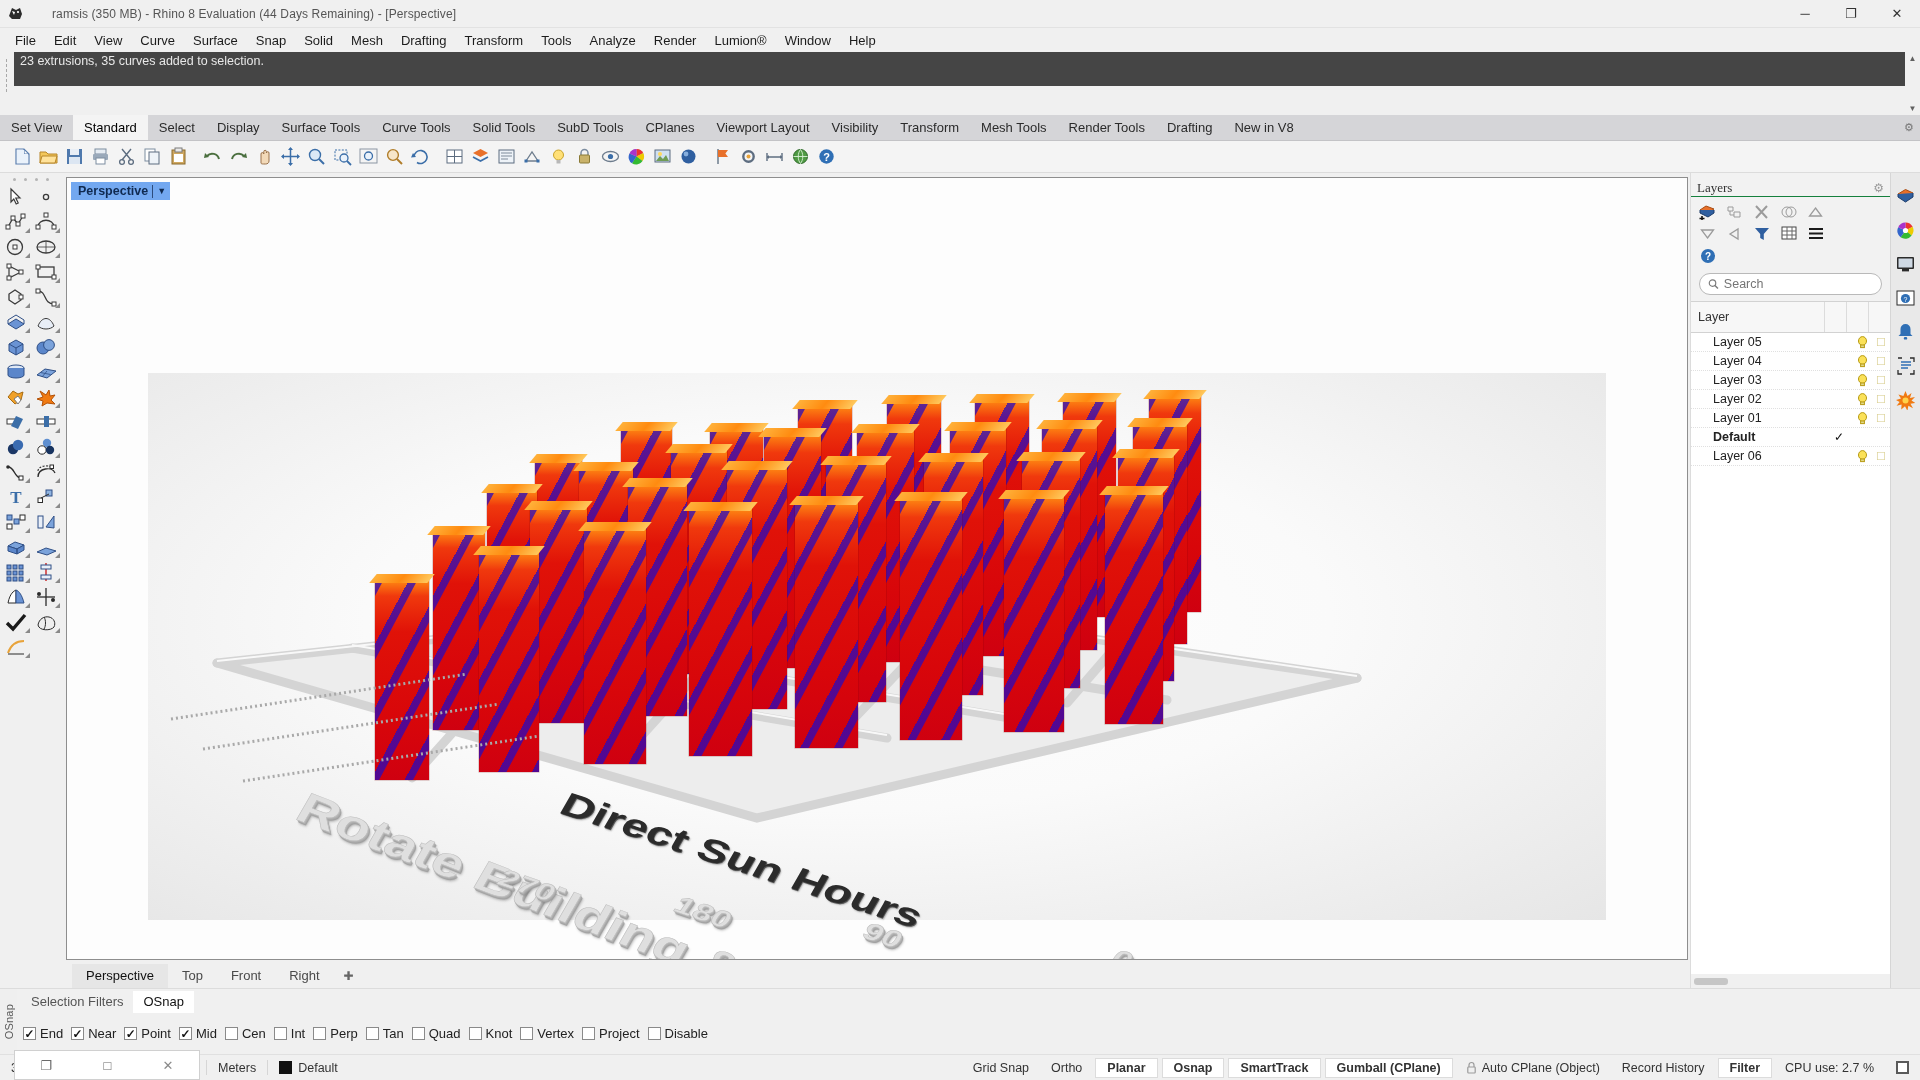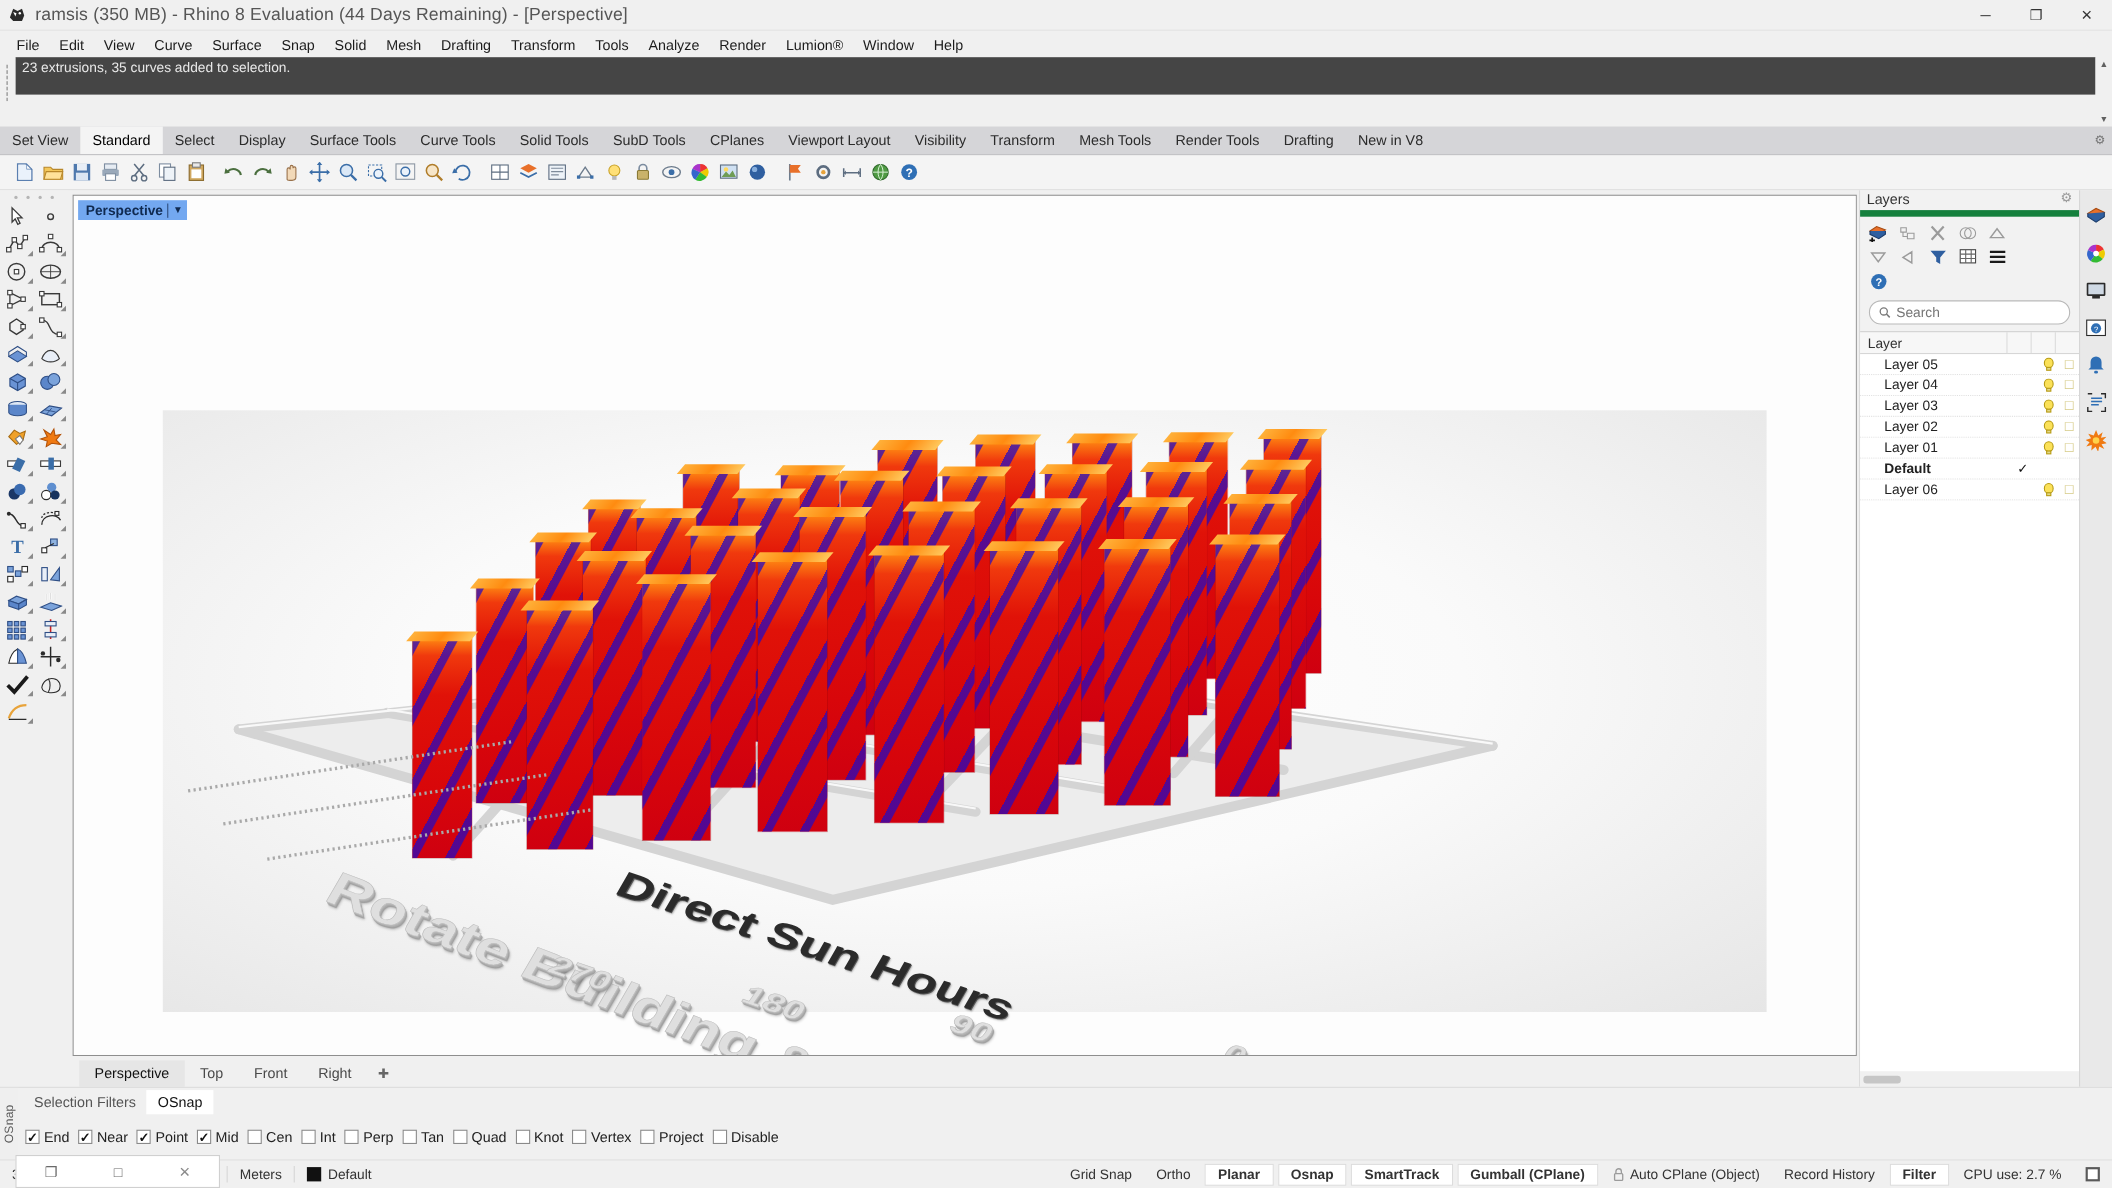--- a/index.html
+++ b/index.html
@@ -11,21 +11,21 @@
     -webkit-font-smoothing: antialiased;
   }
   .app { width: 1920px; height: 1080px; display: flex; flex-direction: column; position: relative; }
 
   
   .titlebar {
     height: 28px; background: #f0f0f0; display: flex; align-items: center;
     border-bottom: 1px solid #e2e2e2; flex: 0 0 28px;
   }
   .tb-icon { width: 30px; height: 28px; display: flex; align-items: center; justify-content: center; }
-  .tb-title { font-size: 16px; color: #555; padding-left: 2px; letter-spacing: .01em; }
+  .tb-title { font-size: 12px; color: #555; padding-left: 2px; letter-spacing: .01em; margin-left: 20px; }
   .tb-spacer { flex: 1; }
   .wbtn { width: 46px; height: 28px; display: flex; align-items: center; justify-content: center; color: #333; font-size: 13px; }
 
   
   .menubar { height: 24px; background: #f0f0f0; display: flex; align-items: center; padding-left: 6px; flex: 0 0 24px; }
   .menuitem { font-size: 13px; color: #1c1c1c; padding: 3px 9px; cursor: default; white-space: nowrap; }
 
   
   .cmdwrap { background: #f0f0f0; display: flex; flex: 0 0 63px; }
   .cmd-gutter { width: 14px; background: #f0f0f0; position: relative; }
@@ -131,32 +131,32 @@
   .s3d {
     position: absolute; color: #dfdfdf; font-weight: bold;
     font-family: "Liberation Sans", sans-serif; white-space: nowrap;
     text-shadow: 1px 1px 0 #b6b6b6, 2px 2px 0 #ababab, 3px 3px 1px #9e9e9e, 4px 4px 3px rgba(0,0,0,.22);
     -webkit-text-stroke: .6px #bdbdbd;
   }
   .s3d.dark { color: #2b2b2b; text-shadow: 1px 1px 0 #555, 2px 2px 2px rgba(0,0,0,.28); -webkit-text-stroke: 0; }
 
   
   .rightpanel { width: 200px; background: #f2f2f2; display: flex; flex-direction: column; flex: 0 0 200px; border-left: 1px solid #dcdcdc; }
-  .rp-header { height: 24px; display: flex; align-items: flex-start; padding: 0 6px; border-bottom: 6px solid #15803d; }
+  .rp-header { height: 24px; display: flex; align-items: flex-end; padding: 0 6px; border-bottom: 1px solid #15803d; font-family: Liberation Serif, serif; }
   .rp-title { font-size: 13px; color: #333; flex: 1; }
   .rp-gear { color: #9a9a9a; font-size: 12px; }
   .rp-tools { padding: 5px 6px 3px; display: flex; flex-direction: column; gap: 3px; }
   .rp-toolrow { display: flex; gap: 6px; align-items: center; }
   .rpi { width: 21px; height: 19px; display: flex; align-items: center; justify-content: center; }
   .rp-search {
     margin: 5px 8px 6px; height: 22px; border: 1px solid #b9b9b9; border-radius: 11px;
     background: #fff; display: flex; align-items: center; padding: 0 8px; gap: 5px;
   }
   .rp-search input { border: none; outline: none; font-size: 12.5px; color: #9a9a9a; width: 100%; font-family: "Liberation Sans", sans-serif; background: transparent; }
-  .lyr-head { height: 21px; display: flex; border-top: 1px solid #d2d2d2; border-bottom: 1px solid #d2d2d2; background: #f7f7f7; }
+  .lyr-head { height: 32px; display: flex; border-top: 1px solid #d2d2d2; border-bottom: 1px solid #d2d2d2; background: #f7f7f7; }
   .lyr-head .c1 { flex: 1; font-size: 12.5px; color: #333; padding-left: 7px; display: flex; align-items: center; }
   .lyr-head .cx { width: 22px; border-left: 1px solid #dcdcdc; }
   .lyr-row { height: 19px; display: flex; align-items: center; border-bottom: 1px dotted #e0e0e0; font-size: 12.5px; color: #222; background: #fff; }
   .lyr-name { flex: 1; padding-left: 22px; }
   .lyr-row.current .lyr-name { font-weight: bold; }
   .lyr-cur { width: 26px; text-align: center; font-size: 12px; color: #111; }
   .lyr-bulb { width: 20px; display: flex; justify-content: center; }
   .lyr-lock { width: 18px; display: flex; justify-content: center; color: #d7cc8a; font-size: 11px; }
   .rp-fill { flex: 1; background: #fff; }
   .rp-hscroll { height: 14px; background: #f0f0f0; display: flex; align-items: center; padding: 0 3px; }

